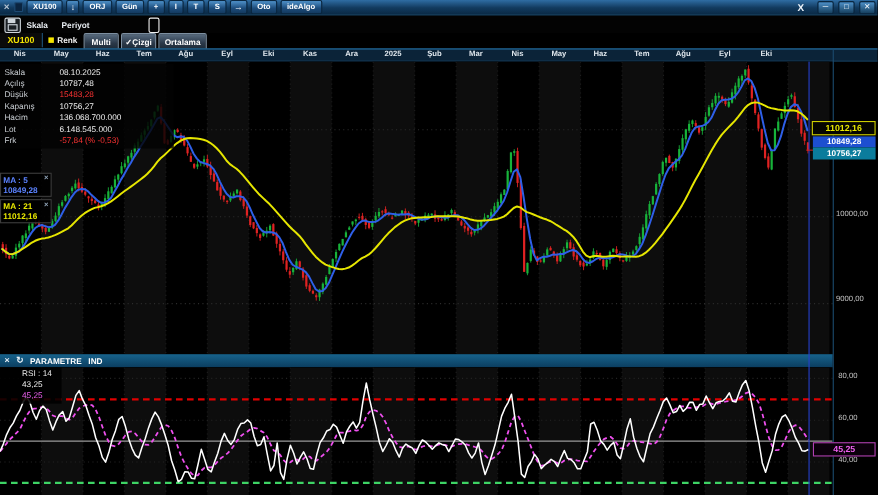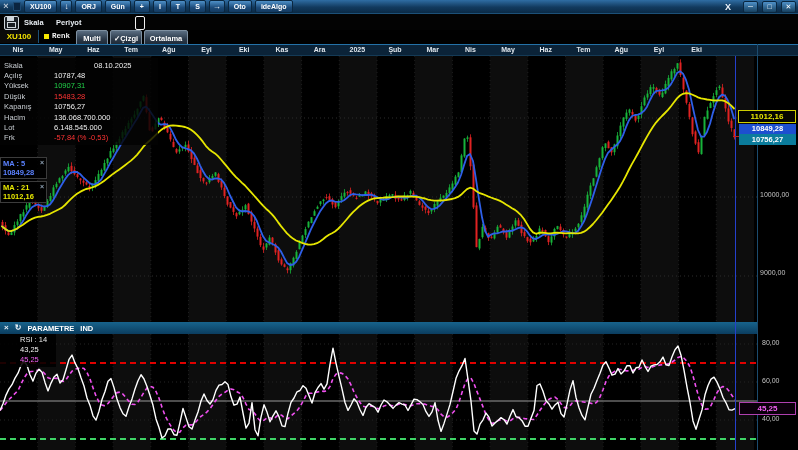--- a/index.html
+++ b/index.html
@@ -23,21 +23,21 @@
     border-top:1px solid #1c5078;box-sizing:border-box;text-decoration:underline;}
   #save-icon{position:absolute;left:4px;top:2px;width:13px;height:12px;border:1px solid #cfd6dc;border-radius:2px;background:#1a1f24;}
   #save-icon:before{content:"";position:absolute;left:2px;top:0;width:7px;height:4px;background:#cfd6dc;}
   #save-icon:after{content:"";position:absolute;left:2px;bottom:1px;width:7px;height:4px;border:1px solid #cfd6dc;}
   .menu-item{position:absolute;top:4px;color:#e8edf2;font-size:7.5px;font-weight:bold;}
   #cursor-box{position:absolute;left:135px;top:2px;width:8px;height:12px;border:1px solid #f0f0f0;border-radius:2px;background:transparent;}
   
   #tabbar{position:absolute;left:0;top:30px;width:798px;height:14px;background:#000;}
   #tab-symbol{position:absolute;left:0;top:0;width:38px;height:13px;background:#0a0a0a;border-right:1px solid #1c5078;
     color:#f4e400;font-size:8px;font-weight:bold;text-align:center;line-height:13px;}
-  #renk{position:absolute;left:44px;top:2px;display:flex;align-items:center;gap:3px;color:#f2f2f2;font-size:7.5px;font-weight:bold;font-family:Liberation Mono, monospace;}
+  #renk{position:absolute;left:44px;top:2px;display:flex;align-items:center;gap:3px;color:#f2f2f2;font-size:7.5px;font-weight:bold;}
   #renk .sq{width:5px;height:5px;background:#f4e400;}
   .tab-btn{position:absolute;top:0;height:16px;border:1px solid #7d8fa0;border-radius:2px;box-sizing:border-box;
     background:linear-gradient(#5a6d81,#2a3848 60%,#1d2936);color:#fff;font-size:7.5px;font-weight:bold;
     display:flex;align-items:center;justify-content:center;}
   
   #monthstrip{position:absolute;left:0;top:44px;width:798px;height:12px;background:#0b2338;
     border-top:1px solid #2472a8;border-bottom:1px solid #143a56;box-sizing:border-box;}
   .month{position:absolute;top:1px;width:30px;text-align:center;color:#dfe6ec;font-size:7px;font-weight:bold;}
   
   #main-chart{position:absolute;left:0;top:56px;width:757px;height:266px;background:#000;}
@@ -659,29 +659,25 @@
         <line x1="734.5" y1="73.1" x2="734.5" y2="83.5" stroke="#e02222" stroke-width="0.8"></line>
         <rect x="733.5" y="73.5" width="2" height="7.8" fill="#e02222"></rect>
         <polyline points="2,170.4 5,172.8 8,174.8 11,175.2 14,174.0 17,173.0 20,169.6 23,165.1 26,159.6 29,155.0 32,151.3 35,149.4 38,148.5 41,149.6 44,150.5 47,150.2 50,148.4 53,144.4 56,139.0 59,133.2 62,128.3 65,123.2 68,119.1 71,116.6 74,115.8 77,116.0 80,117.9 83,121.1 86,123.8 89,126.7 92,128.4 95,128.3 98,126.6 101,123.7 104,118.4 107,113.1 110,107.3 113,102.3 116,96.7 119,91.9 122,86.6 125,82.1 128,77.0 131,72.3 134,67.4 137,62.7 140,57.3 143,51.9 146,50.6 149,53.8 152,58.3 155,62.7 158,67.1 161,68.7 164,68.1 167,68.4 170,71.6 173,77.3 176,83.8 179,88.2 182,91.2 185,92.2 188,93.1 191,94.4 194,97.5 197,102.7 200,109.3 203,115.3 206,120.2 209,123.0 212,123.6 215,122.4 218,122.5 221,123.3 224,126.8 227,132.5 230,139.5 233,145.5 236,151.3 239,154.4 242,155.4 245,155.0 248,155.4 251,156.5 254,159.8 257,165.2 260,173.2 263,180.3 266,184.7 269,186.5 272,187.7 275,189.2 278,191.4 281,195.5 284,201.4 287,206.9 290,209.0 293,208.5 296,206.0 299,201.1 302,194.1 305,187.3 308,180.1 311,173.2 314,167.0 317,161.2 320,155.6 323,151.2 326,147.2 329,145.0 332,144.5 335,145.7 338,145.9 341,145.7 344,144.3 347,141.9 350,139.2 353,138.0 356,138.4 359,138.7 362,139.2 365,138.8 368,139.0 371,138.6 374,139.6 377,141.1 380,142.8 383,143.5 386,143.5 389,142.8 392,141.0 395,140.8 398,140.7 401,141.6 404,141.7 407,141.9 410,140.3 413,139.6 416,139.6 419,141.5 422,144.0 425,147.8 428,151.1 431,153.1 434,152.9 437,151.6 440,149.2 443,145.7 446,142.3 449,139.0 452,135.4 455,131.2 458,126.5 461,119.0 464,109.3 467,100.1 470,98.0 473,105.0 476,123.3 479,143.4 482,161.3 485,174.6 488,180.7 491,178.6 494,177.4 497,177.4 500,176.5 503,175.3 506,175.5 509,175.0 512,174.9 515,173.5 518,172.1 521,171.3 524,172.4 527,175.3 530,179.7 533,182.5 536,183.0 539,181.5 542,179.4 545,178.2 548,178.7 551,178.7 554,178.8 557,178.0 560,176.7 563,175.2 566,175.4 569,176.1 572,177.3 575,177.0 578,174.9 581,170.5 584,165.3 587,157.8 590,149.2 593,140.1 596,130.5 599,120.8 602,111.3 605,102.9 608,96.9 611,93.9 614,91.1 617,88.8 620,85.2 623,79.1 626,71.1 629,64.2 632,60.0 635,59.0 638,58.6 641,57.3 644,54.9 647,50.7 650,44.0 653,38.3 656,35.2 659,34.6 662,34.4 665,33.8 668,31.9 671,28.1 674,22.9 677,17.1 680,15.3 683,17.6 686,23.9 689,33.5 692,47.6 695,61.4 698,74.0 701,80.6 704,80.7 707,75.9 710,67.8 713,56.6 716,47.4 719,41.3 722,38.7 725,39.7 728,44.8 731,52.3 734,62.5" fill="none" stroke="#2e5fe8" stroke-width="1.8" stroke-linejoin="round" stroke-linecap="round"></polyline>
         <polyline points="2,170.4 5,172.8 8,174.8 11,175.2 14,174.0 17,172.6 20,170.5 23,168.7 26,166.6 29,164.5 32,162.9 35,161.7 38,160.9 41,160.5 44,159.9 47,158.9 50,157.8 53,156.3 56,154.8 59,153.2 62,151.6 65,149.0 68,145.9 71,142.9 74,140.1 77,137.8 80,135.9 83,134.4 86,133.0 89,132.3 92,131.5 95,130.4 98,128.9 101,127.1 104,124.9 107,122.6 110,120.2 113,117.9 116,115.8 119,113.7 122,111.5 125,109.2 128,106.9 131,104.6 134,101.9 137,98.8 140,95.2 143,91.2 146,87.9 149,85.3 152,82.5 155,79.6 158,76.6 161,74.1 164,72.1 167,70.6 170,69.7 173,69.5 176,69.7 179,70.0 182,70.4 185,71.0 188,72.1 191,73.8 194,76.0 197,78.8 200,82.1 203,85.9 206,90.1 209,93.2 212,95.4 215,97.4 218,100.2 221,103.5 224,107.1 227,110.7 230,114.3 233,117.8 236,121.1 239,123.9 242,126.8 245,129.5 248,132.8 251,136.2 254,139.5 257,142.9 260,146.3 263,149.7 266,152.7 269,155.3 272,158.3 275,161.9 278,166.1 281,170.1 284,173.8 287,177.4 290,180.2 293,182.6 296,184.5 299,185.7 302,186.8 305,187.8 308,188.5 311,188.7 314,188.2 317,187.2 320,185.5 323,183.3 326,180.8 329,178.7 332,177.2 335,175.5 338,173.0 341,169.9 344,166.5 347,163.0 350,159.4 353,156.1 356,153.3 359,150.5 362,148.3 365,146.2 368,144.6 371,143.4 374,142.5 377,142.1 380,141.8 383,141.7 386,141.5 389,141.4 392,141.2 395,140.9 398,140.5 401,140.5 404,140.5 407,140.6 410,140.5 413,140.6 416,140.9 419,141.2 422,141.9 425,142.5 428,143.6 431,144.2 434,144.6 437,144.7 440,144.5 443,144.3 446,144.0 449,143.5 452,143.0 455,142.1 458,140.9 461,138.8 464,135.8 467,133.1 470,131.7 473,132.5 476,134.9 479,136.8 482,137.8 485,139.0 488,140.3 491,141.5 494,142.6 497,143.6 500,144.9 503,146.5 506,148.5 509,150.3 512,152.2 515,153.9 518,156.3 521,159.2 524,163.0 527,167.9 530,172.9 533,176.4 536,177.8 539,176.9 542,176.5 545,176.9 548,177.4 551,177.3 554,176.9 557,176.6 560,176.8 563,177.1 566,177.3 569,177.1 572,177.2 575,177.3 578,177.4 581,176.9 584,175.7 587,173.7 590,171.0 593,168.0 596,164.5 599,160.8 602,157.0 605,152.8 608,148.6 611,144.4 614,140.0 617,135.5 620,130.7 623,125.4 626,119.6 629,113.5 632,107.9 635,102.6 638,97.2 641,91.6 644,86.0 647,80.6 650,75.5 653,70.8 656,66.6 659,63.2 662,60.0 665,57.0 668,53.9 671,50.2 674,46.3 677,42.4 680,39.5 683,37.8 686,37.1 689,37.3 692,38.5 695,39.8 698,41.4 701,42.3 704,42.8 707,43.5 710,43.9 713,44.4 716,44.5 719,44.3 722,44.4 725,45.2 728,47.0 731,49.4 734,52.5" fill="none" stroke="#e6e600" stroke-width="1.8" stroke-linejoin="round" stroke-linecap="round"></polyline>
       </svg>
   </div>
 
   <div id="quote-panel">
     <div class="qrow">
         <span class="qlabel">Skala</span>
-        <span class="qv" style="color: rgb(240, 240, 240); margin-left: 40px;">08.10.2025</span>
+        <span class="qv" style="color: rgb(240, 240, 240);">08.10.2025</span>
       </div>
     <div class="qrow">
         <span class="qlabel">Açılış</span>
         <span class="qv" style="color: rgb(240, 240, 240);">10787,48</span>
-      </div>
-    <div class="qrow">
-        <span class="qlabel">Yüksek</span>
-        <span class="qv" style="color: rgb(34, 210, 74);">10907,31</span>
       </div>
     <div class="qrow">
         <span class="qlabel">Düşük</span>
         <span class="qv" style="color: rgb(255, 52, 52);">15483,28</span>
       </div>
     <div class="qrow">
         <span class="qlabel">Kapanış</span>
         <span class="qv" style="color: rgb(240, 240, 240);">10756,27</span>
       </div>
     <div class="qrow">

